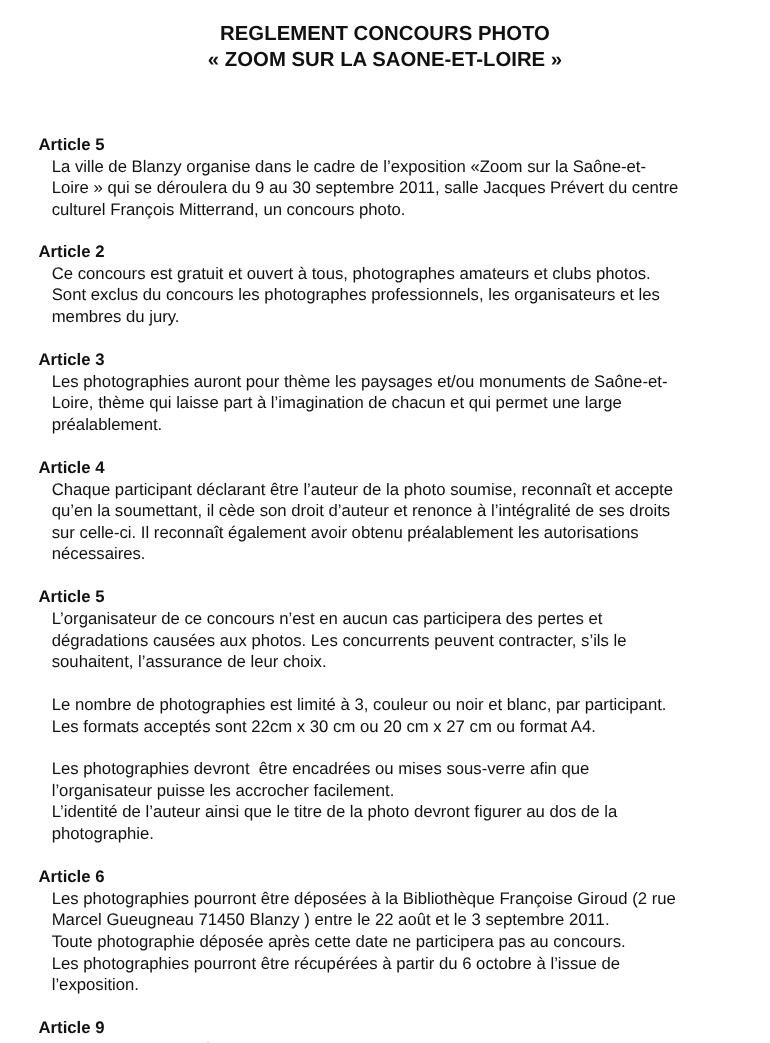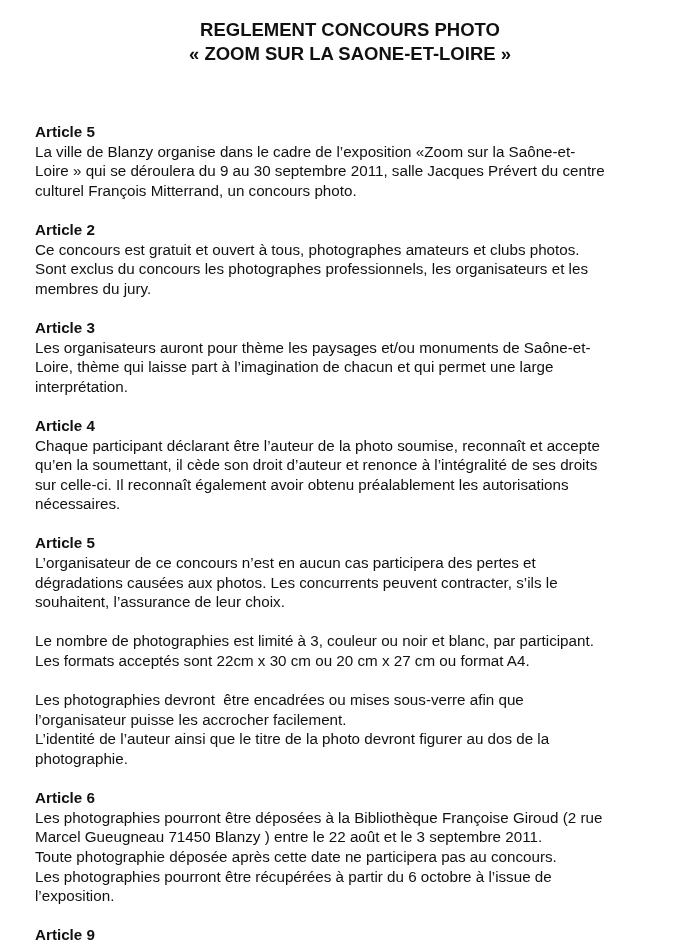--- a/index.html
+++ b/index.html
@@ -15,21 +15,21 @@
       font-weight: bold; font-size: 18.5px; line-height: 24px;
       letter-spacing: 0px;
     }
     .title-line { display: block; }
     .content {
       position: absolute; top: 122px; left: 35px; width: 640px;
       font-size: 15.2px; line-height: 19.6px;
     }
     .article { margin: 0; }
     .article-heading { font-weight: bold; display: block; }
-    .line { display: block; white-space: pre; }
+    .line { display: block; white-space: pre; margin-left: 12px; }
     .para-gap { height: 19.6px; }
   </style>
 </head>
 <body>
 
 <div class="title-block">
   <span class="title-line">REGLEMENT CONCOURS PHOTO</span>
   <span class="title-line">« ZOOM SUR LA SAONE-ET-LOIRE »</span>
 </div>
 
@@ -48,23 +48,23 @@
       <div class="paragraph">
         <span class="line">Ce concours est gratuit et ouvert à tous, photographes amateurs et clubs photos.</span>
         <span class="line">Sont exclus du concours les photographes professionnels, les organisateurs et les</span>
         <span class="line">membres du jury.</span>
       </div>
     </div>
     <div class="para-gap"></div>
     <div class="article">
       <span class="article-heading">Article 3</span>
       <div class="paragraph">
-        <span class="line">Les organisateurs auront pour thème les paysages et/ou monuments de Saône-et-</span>
+        <span class="line">Les photographies auront pour thème les paysages et/ou monuments de Saône-et-</span>
         <span class="line">Loire, thème qui laisse part à l’imagination de chacun et qui permet une large</span>
-        <span class="line">interprétation.</span>
+        <span class="line">préalablement.</span>
       </div>
     </div>
     <div class="para-gap"></div>
     <div class="article">
       <span class="article-heading">Article 4</span>
       <div class="paragraph">
         <span class="line">Chaque participant déclarant être l’auteur de la photo soumise, reconnaît et accepte</span>
         <span class="line">qu’en la soumettant, il cède son droit d’auteur et renonce à l’intégralité de ses droits</span>
         <span class="line">sur celle-ci. Il reconnaît également avoir obtenu préalablement les autorisations</span>
         <span class="line">nécessaires.</span>

